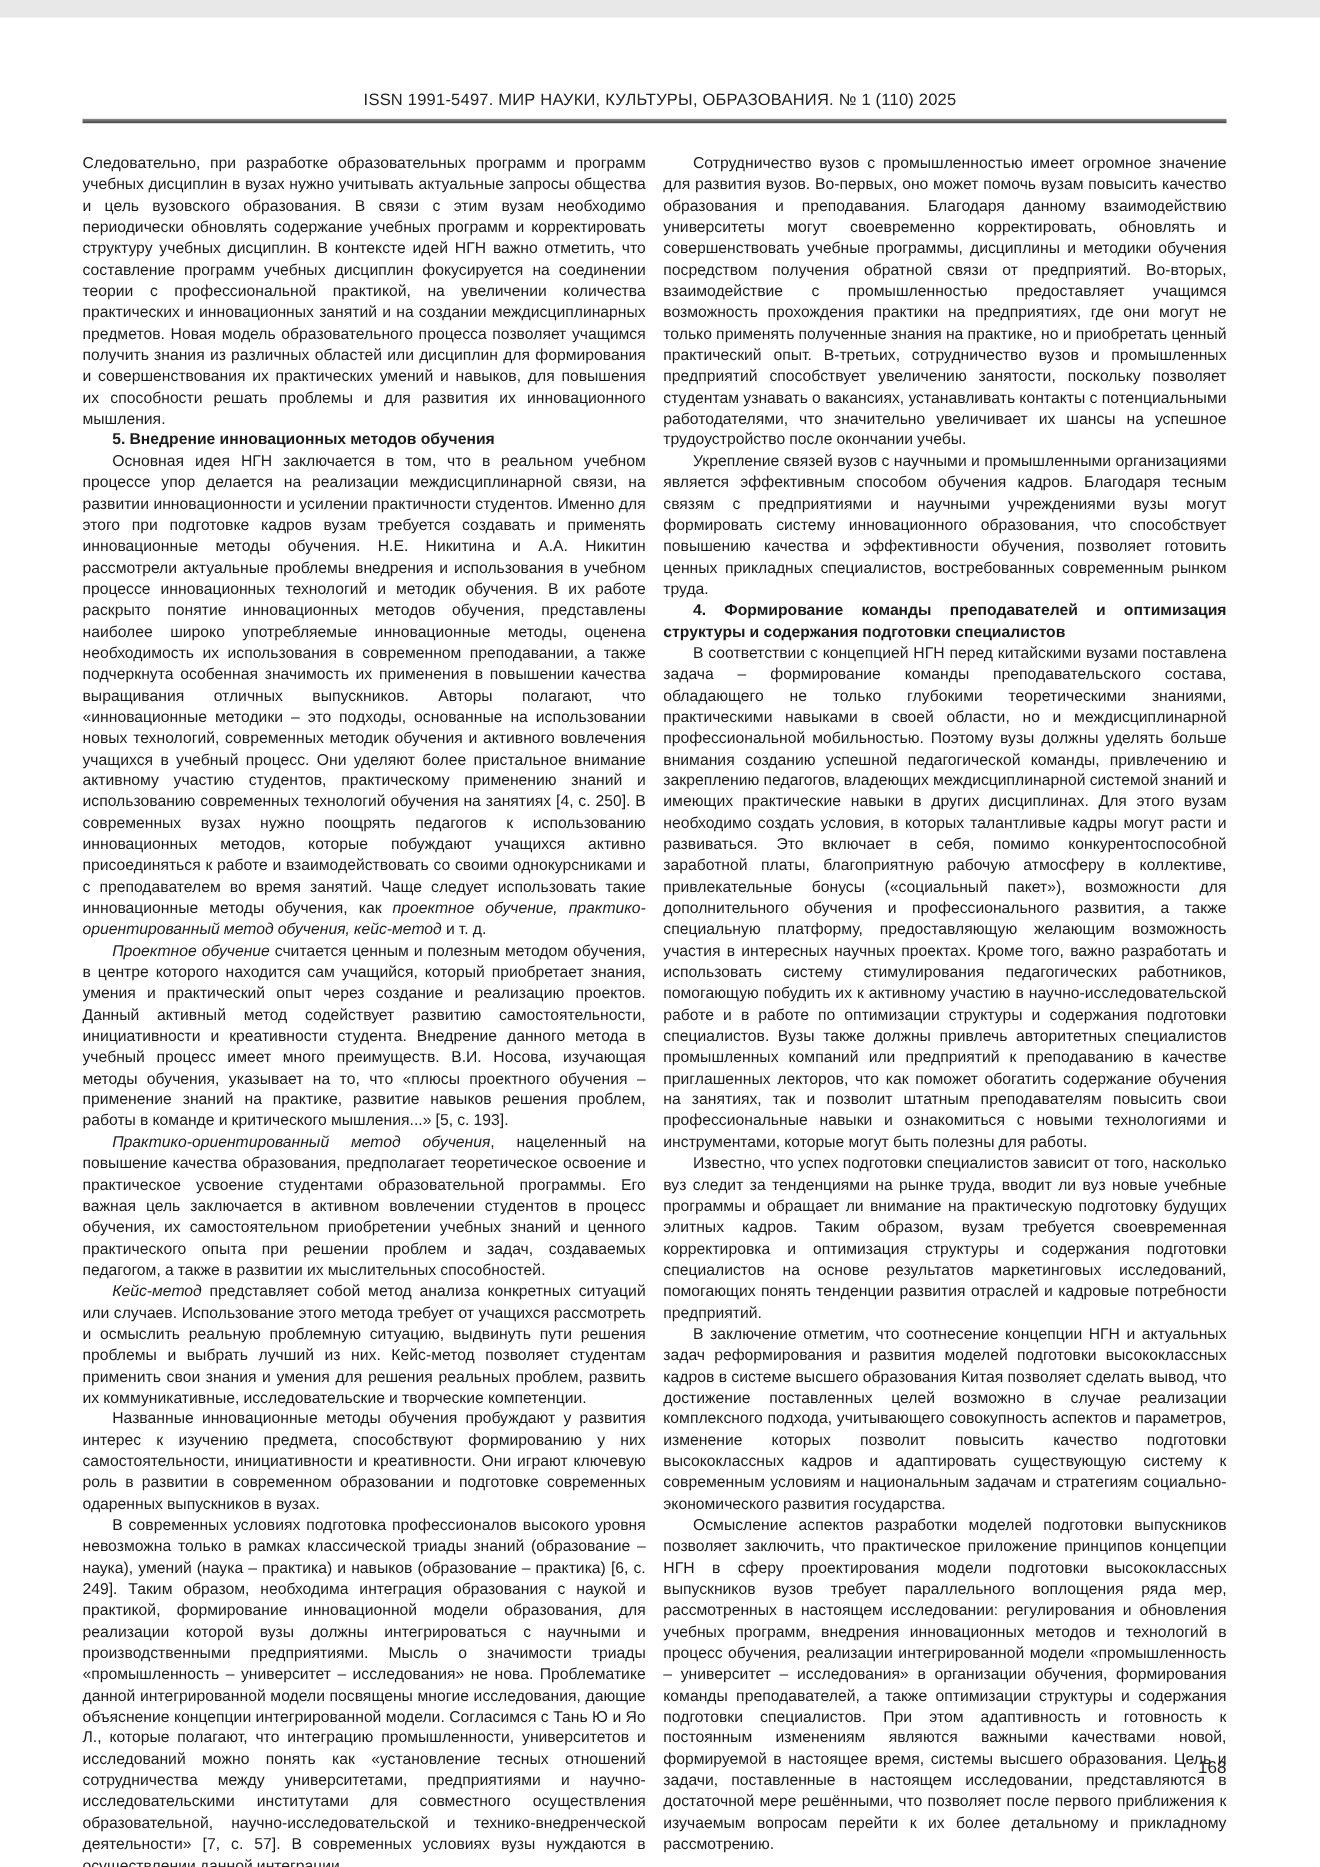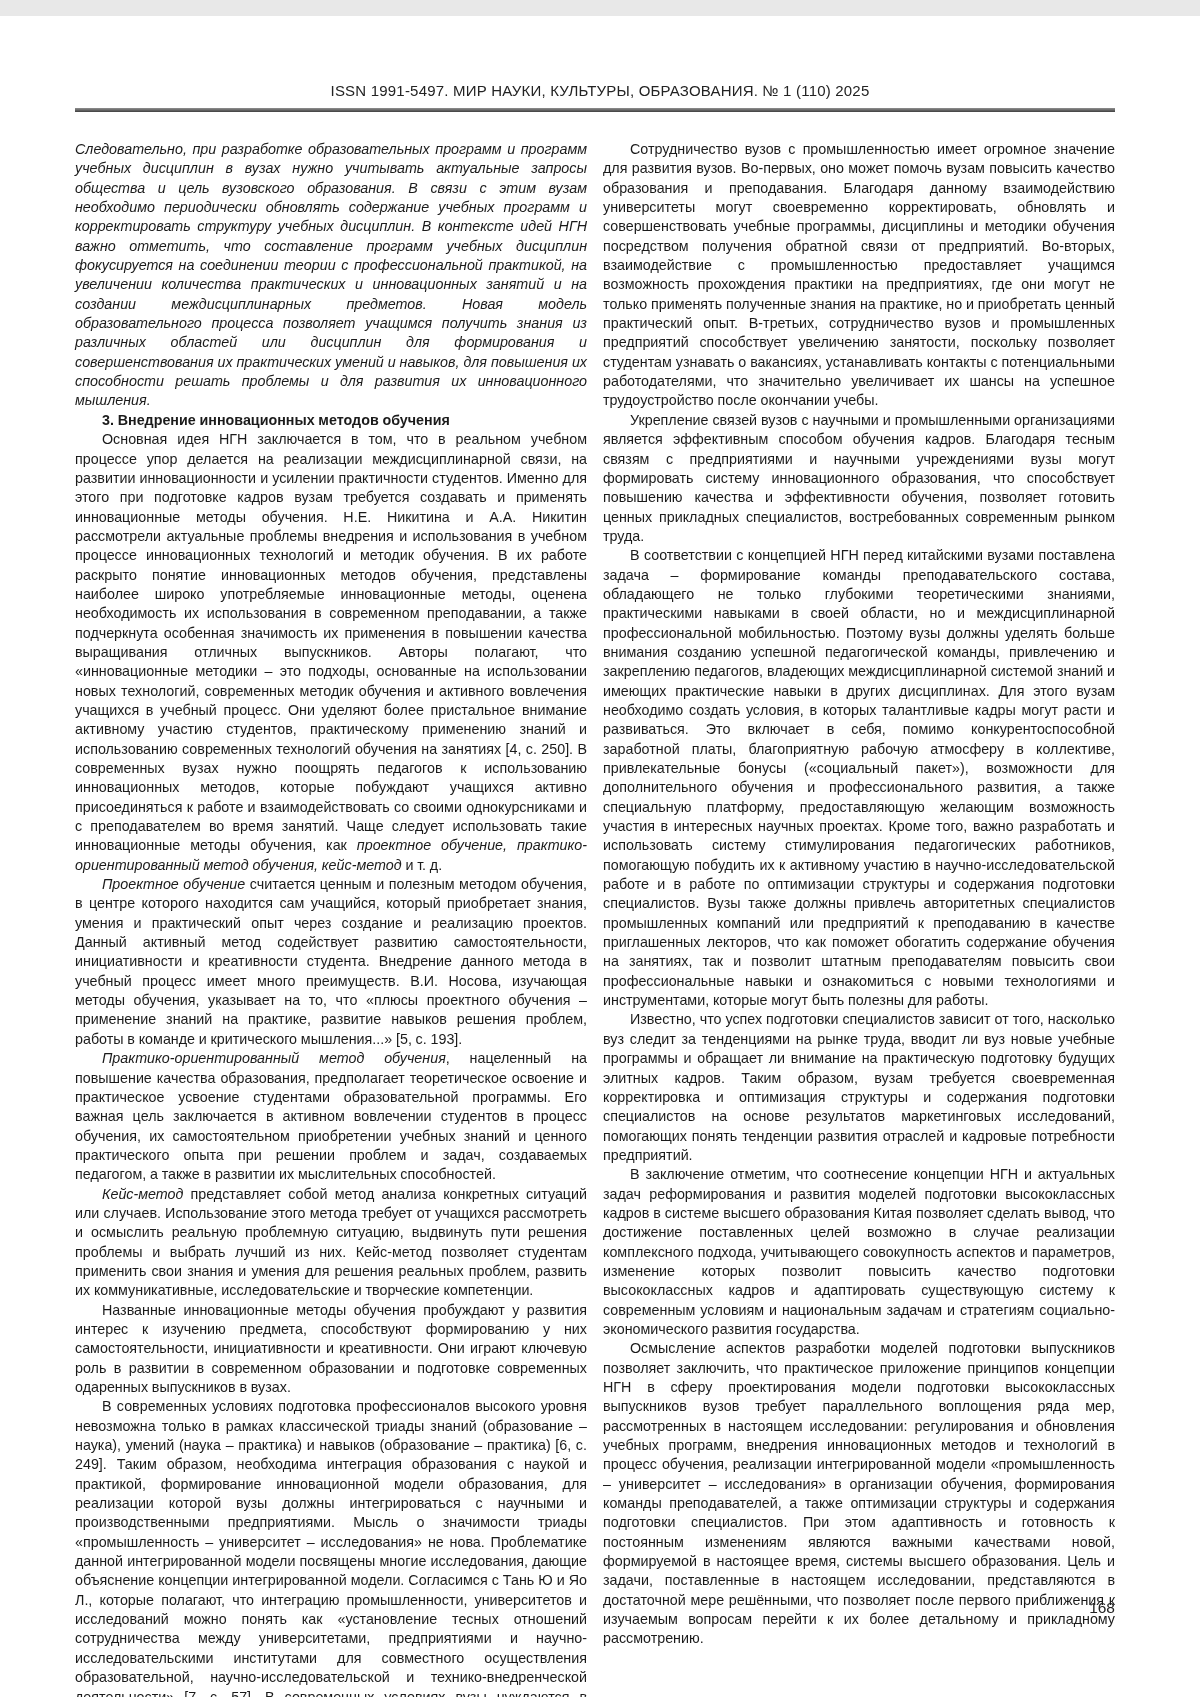--- a/index.html
+++ b/index.html
@@ -30,21 +30,21 @@
     gap:16px;
     margin:28px 85px 0 75px;
     font-size:14.3px;
     line-height:19.35px;
     text-align:justify;
     hyphens:auto; -webkit-hyphens:auto;
     word-spacing:-0.2px;
   }
   .col { flex:1 1 0; min-width:0; }
   .col p { margin:0; text-indent:27px; }
-  .col p.no-indent { text-indent:0;font-style:italic; }
+  .col p.no-indent { text-indent:0; }
   .col p.heading { font-weight:bold; }
   .it { font-style:italic; }
   .page-number {
     position:absolute;
     top:1583px; right:85px;
     font-size:15.5px;
     color:#222;
   }
   .bottom-edge {
     position:absolute;
@@ -56,31 +56,32 @@
 </head>
 <body>
 
 <div class="page">
   <div class="journal-header">ISSN 1991-5497. МИР НАУКИ, КУЛЬТУРЫ, ОБРАЗОВАНИЯ.  № 1 (110) 2025</div>
   <div class="header-rule"></div>
 
   <div class="columns">
     <div class="col">
         <p class="para no-indent"><span>Следовательно, при разработке образовательных программ и программ учебных дисциплин в вузах нужно учитывать актуальные запросы общества и цель вузовского образования. В связи с этим вузам необходимо периодически обновлять содержание учебных программ и корректировать структуру учебных дисциплин. В контексте идей НГН важно отметить, что составление программ учебных дисциплин фокусируется на соединении теории с профессиональной практикой, на увеличении количества практических и инновационных занятий и на создании междисциплинарных предметов. Новая модель образовательного процесса позволяет учащимся получить знания из различных областей или дисциплин для формирования и совершенствования их практических умений и навыков, для повышения их способности решать проблемы и для развития их инновационного мышления.</span></p>
-        <p class="heading"><span>3. Внедрение инновационных методов обучения</span></p>
+        <p class="heading"><span>5. Внедрение инновационных методов обучения</span></p>
         <p class="para"><span>Основная идея НГН заключается в том, что в реальном учебном процессе упор делается на реализации междисциплинарной связи, на развитии инновационности и усилении практичности студентов. Именно для этого при подготовке кадров вузам требуется создавать и применять инновационные методы обучения. Н.Е. Никитина и А.А. Никитин рассмотрели актуальные проблемы внедрения и использования в учебном процессе инновационных технологий и методик обучения. В их работе раскрыто понятие инновационных методов обучения, представлены наиболее широко употребляемые инновационные методы, оценена необходимость их использования в современном преподавании, а также подчеркнута особенная значимость их применения в повышении качества выращивания отличных выпускников. Авторы полагают, что «инновационные методики – это подходы, основанные на использовании новых технологий, современных методик обучения и активного вовлечения учащихся в учебный процесс. Они уделяют более пристальное внимание активному участию студентов, практическому применению знаний и использованию современных технологий обучения на занятиях [4, с. 250]. В современных вузах нужно поощрять педагогов к использованию инновационных методов, которые побуждают учащихся активно присоединяться к работе и взаимодействовать со своими однокурсниками и с преподавателем во время занятий. Чаще следует использовать такие инновационные методы обучения, как </span><span class="it">проектное обучение, практико-ориентированный метод обучения, кейс-метод</span><span> и т. д.</span></p>
         <p class="para"><span class="it">Проектное обучение</span><span> считается ценным и полезным методом обучения, в центре которого находится сам учащийся, который приобретает знания, умения и практический опыт через создание и реализацию проектов. Данный активный метод содействует развитию самостоятельности, инициативности и креативности студента. Внедрение данного метода в учебный процесс имеет много преимуществ. В.И. Носова, изучающая методы обучения, указывает на то, что «плюсы проектного обучения – применение знаний на практике, развитие навыков решения проблем, работы в команде и критического мышления...» [5, с. 193].</span></p>
         <p class="para"><span class="it">Практико-ориентированный метод обучения</span><span>, нацеленный на повышение качества образования, предполагает теоретическое освоение и практическое усвоение студентами образовательной программы. Его важная цель заключается в активном вовлечении студентов в процесс обучения, их самостоятельном приобретении учебных знаний и ценного практического опыта при решении проблем и задач, создаваемых педагогом, а также в развитии их мыслительных способностей.</span></p>
         <p class="para"><span class="it">Кейс-метод</span><span> представляет собой метод анализа конкретных ситуаций или случаев. Использование этого метода требует от учащихся рассмотреть и осмыслить реальную проблемную ситуацию, выдвинуть пути решения проблемы и выбрать лучший из них. Кейс-метод позволяет студентам применить свои знания и умения для решения реальных проблем, развить их коммуникативные, исследовательские и творческие компетенции.</span></p>
         <p class="para"><span>Названные инновационные методы обучения пробуждают у развития интерес к изучению предмета, способствуют формированию у них самостоятельности, инициативности и креативности. Они играют ключевую роль в развитии в современном образовании и подготовке современных одаренных выпускников в вузах.</span></p>
         <p class="para"><span>В современных условиях подготовка профессионалов высокого уровня невозможна только в рамках классической триады знаний (образование – наука), умений (наука – практика) и навыков (образование – практика) [6, с. 249]. Таким образом, необходима интеграция образования с наукой и практикой, формирование инновационной модели образования, для реализации которой вузы должны интегрироваться с научными и производственными предприятиями. Мысль о значимости триады «промышленность – университет – исследования» не нова. Проблематике данной интегрированной модели посвящены многие исследования, дающие объяснение концепции интегрированной модели. Согласимся с Тань Ю и Яо Л., которые полагают, что интеграцию промышленности, университетов и исследований можно понять как «установление тесных отношений сотрудничества между университетами, предприятиями и научно-исследовательскими институтами для совместного осуществления образовательной, научно-исследовательской и технико-внедренческой деятельности» [7, с. 57]. В современных условиях вузы нуждаются в осуществлении данной интеграции.</span></p>
       </div>
     <div class="col">
         <p class="para"><span>Сотрудничество вузов с промышленностью имеет огромное значение для развития вузов. Во-первых, оно может помочь вузам повысить качество образования и преподавания. Благодаря данному взаимодействию университеты могут своевременно корректировать, обновлять и совершенствовать учебные программы, дисциплины и методики обучения посредством получения обратной связи от предприятий. Во-вторых, взаимодействие с промышленностью предоставляет учащимся возможность прохождения практики на предприятиях, где они могут не только применять полученные знания на практике, но и приобретать ценный практический опыт. В-третьих, сотрудничество вузов и промышленных предприятий способствует увеличению занятости, поскольку позволяет студентам узнавать о вакансиях, устанавливать контакты с потенциальными работодателями, что значительно увеличивает их шансы на успешное трудоустройство после окончании учебы.</span></p>
         <p class="para"><span>Укрепление связей вузов с научными и промышленными организациями является эффективным способом обучения кадров. Благодаря тесным связям с предприятиями и научными учреждениями вузы могут формировать систему инновационного образования, что способствует повышению качества и эффективности обучения, позволяет готовить ценных прикладных специалистов, востребованных современным рынком труда.</span></p>
+        <p class="heading"><span>4. Формирование команды преподавателей и оптимизация структуры и содержания подготовки специалистов</span></p>
         <p class="para"><span>В соответствии с концепцией НГН перед китайскими вузами поставлена задача – формирование команды преподавательского состава, обладающего не только глубокими теоретическими знаниями, практическими навыками в своей области, но и междисциплинарной профессиональной мобильностью. Поэтому вузы должны уделять больше внимания созданию успешной педагогической команды, привлечению и закреплению педагогов, владеющих междисциплинарной системой знаний и имеющих практические навыки в других дисциплинах. Для этого вузам необходимо создать условия, в которых талантливые кадры могут расти и развиваться. Это включает в себя, помимо конкурентоспособной заработной платы, благоприятную рабочую атмосферу в коллективе, привлекательные бонусы («социальный пакет»), возможности для дополнительного обучения и профессионального развития, а также специальную платформу, предоставляющую желающим возможность участия в интересных научных проектах. Кроме того, важно разработать и использовать систему стимулирования педагогических работников, помогающую побудить их к активному участию в научно-исследовательской работе и в работе по оптимизации структуры и содержания подготовки специалистов. Вузы также должны привлечь авторитетных специалистов промышленных компаний или предприятий к преподаванию в качестве приглашенных лекторов, что как поможет обогатить содержание обучения на занятиях, так и позволит штатным преподавателям повысить свои профессиональные навыки и ознакомиться с новыми технологиями и инструментами, которые могут быть полезны для работы.</span></p>
         <p class="para"><span>Известно, что успех подготовки специалистов зависит от того, насколько вуз следит за тенденциями на рынке труда, вводит ли вуз новые учебные программы и обращает ли внимание на практическую подготовку будущих элитных кадров. Таким образом, вузам требуется своевременная корректировка и оптимизация структуры и содержания подготовки специалистов на основе результатов маркетинговых исследований, помогающих понять тенденции развития отраслей и кадровые потребности предприятий.</span></p>
         <p class="para"><span>В заключение отметим, что соотнесение концепции НГН и актуальных задач реформирования и развития моделей подготовки высококлассных кадров в системе высшего образования Китая позволяет сделать вывод, что достижение поставленных целей возможно в случае реализации комплексного подхода, учитывающего совокупность аспектов и параметров, изменение которых позволит повысить качество подготовки высококлассных кадров и адаптировать существующую систему к современным условиям и национальным задачам и стратегиям социально-экономического развития государства.</span></p>
         <p class="para"><span>Осмысление аспектов разработки моделей подготовки выпускников позволяет заключить, что практическое приложение принципов концепции НГН в сферу проектирования модели подготовки высококлассных выпускников вузов требует параллельного воплощения ряда мер, рассмотренных в настоящем исследовании: регулирования и обновления учебных программ, внедрения инновационных методов и технологий в процесс обучения, реализации интегрированной модели «промышленность – университет – исследования» в организации обучения, формирования команды преподавателей, а также оптимизации структуры и содержания подготовки специалистов. При этом адаптивность и готовность к постоянным изменениям являются важными качествами новой, формируемой в настоящее время, системы высшего образования. Цель и задачи, поставленные в настоящем исследовании, представляются в достаточной мере решёнными, что позволяет после первого приближения к изучаемым вопросам перейти к их более детальному и прикладному рассмотрению.</span></p>
       </div>
   </div>
 
   <div class="page-number">168</div>
   <div class="bottom-edge"></div>
 </div>

